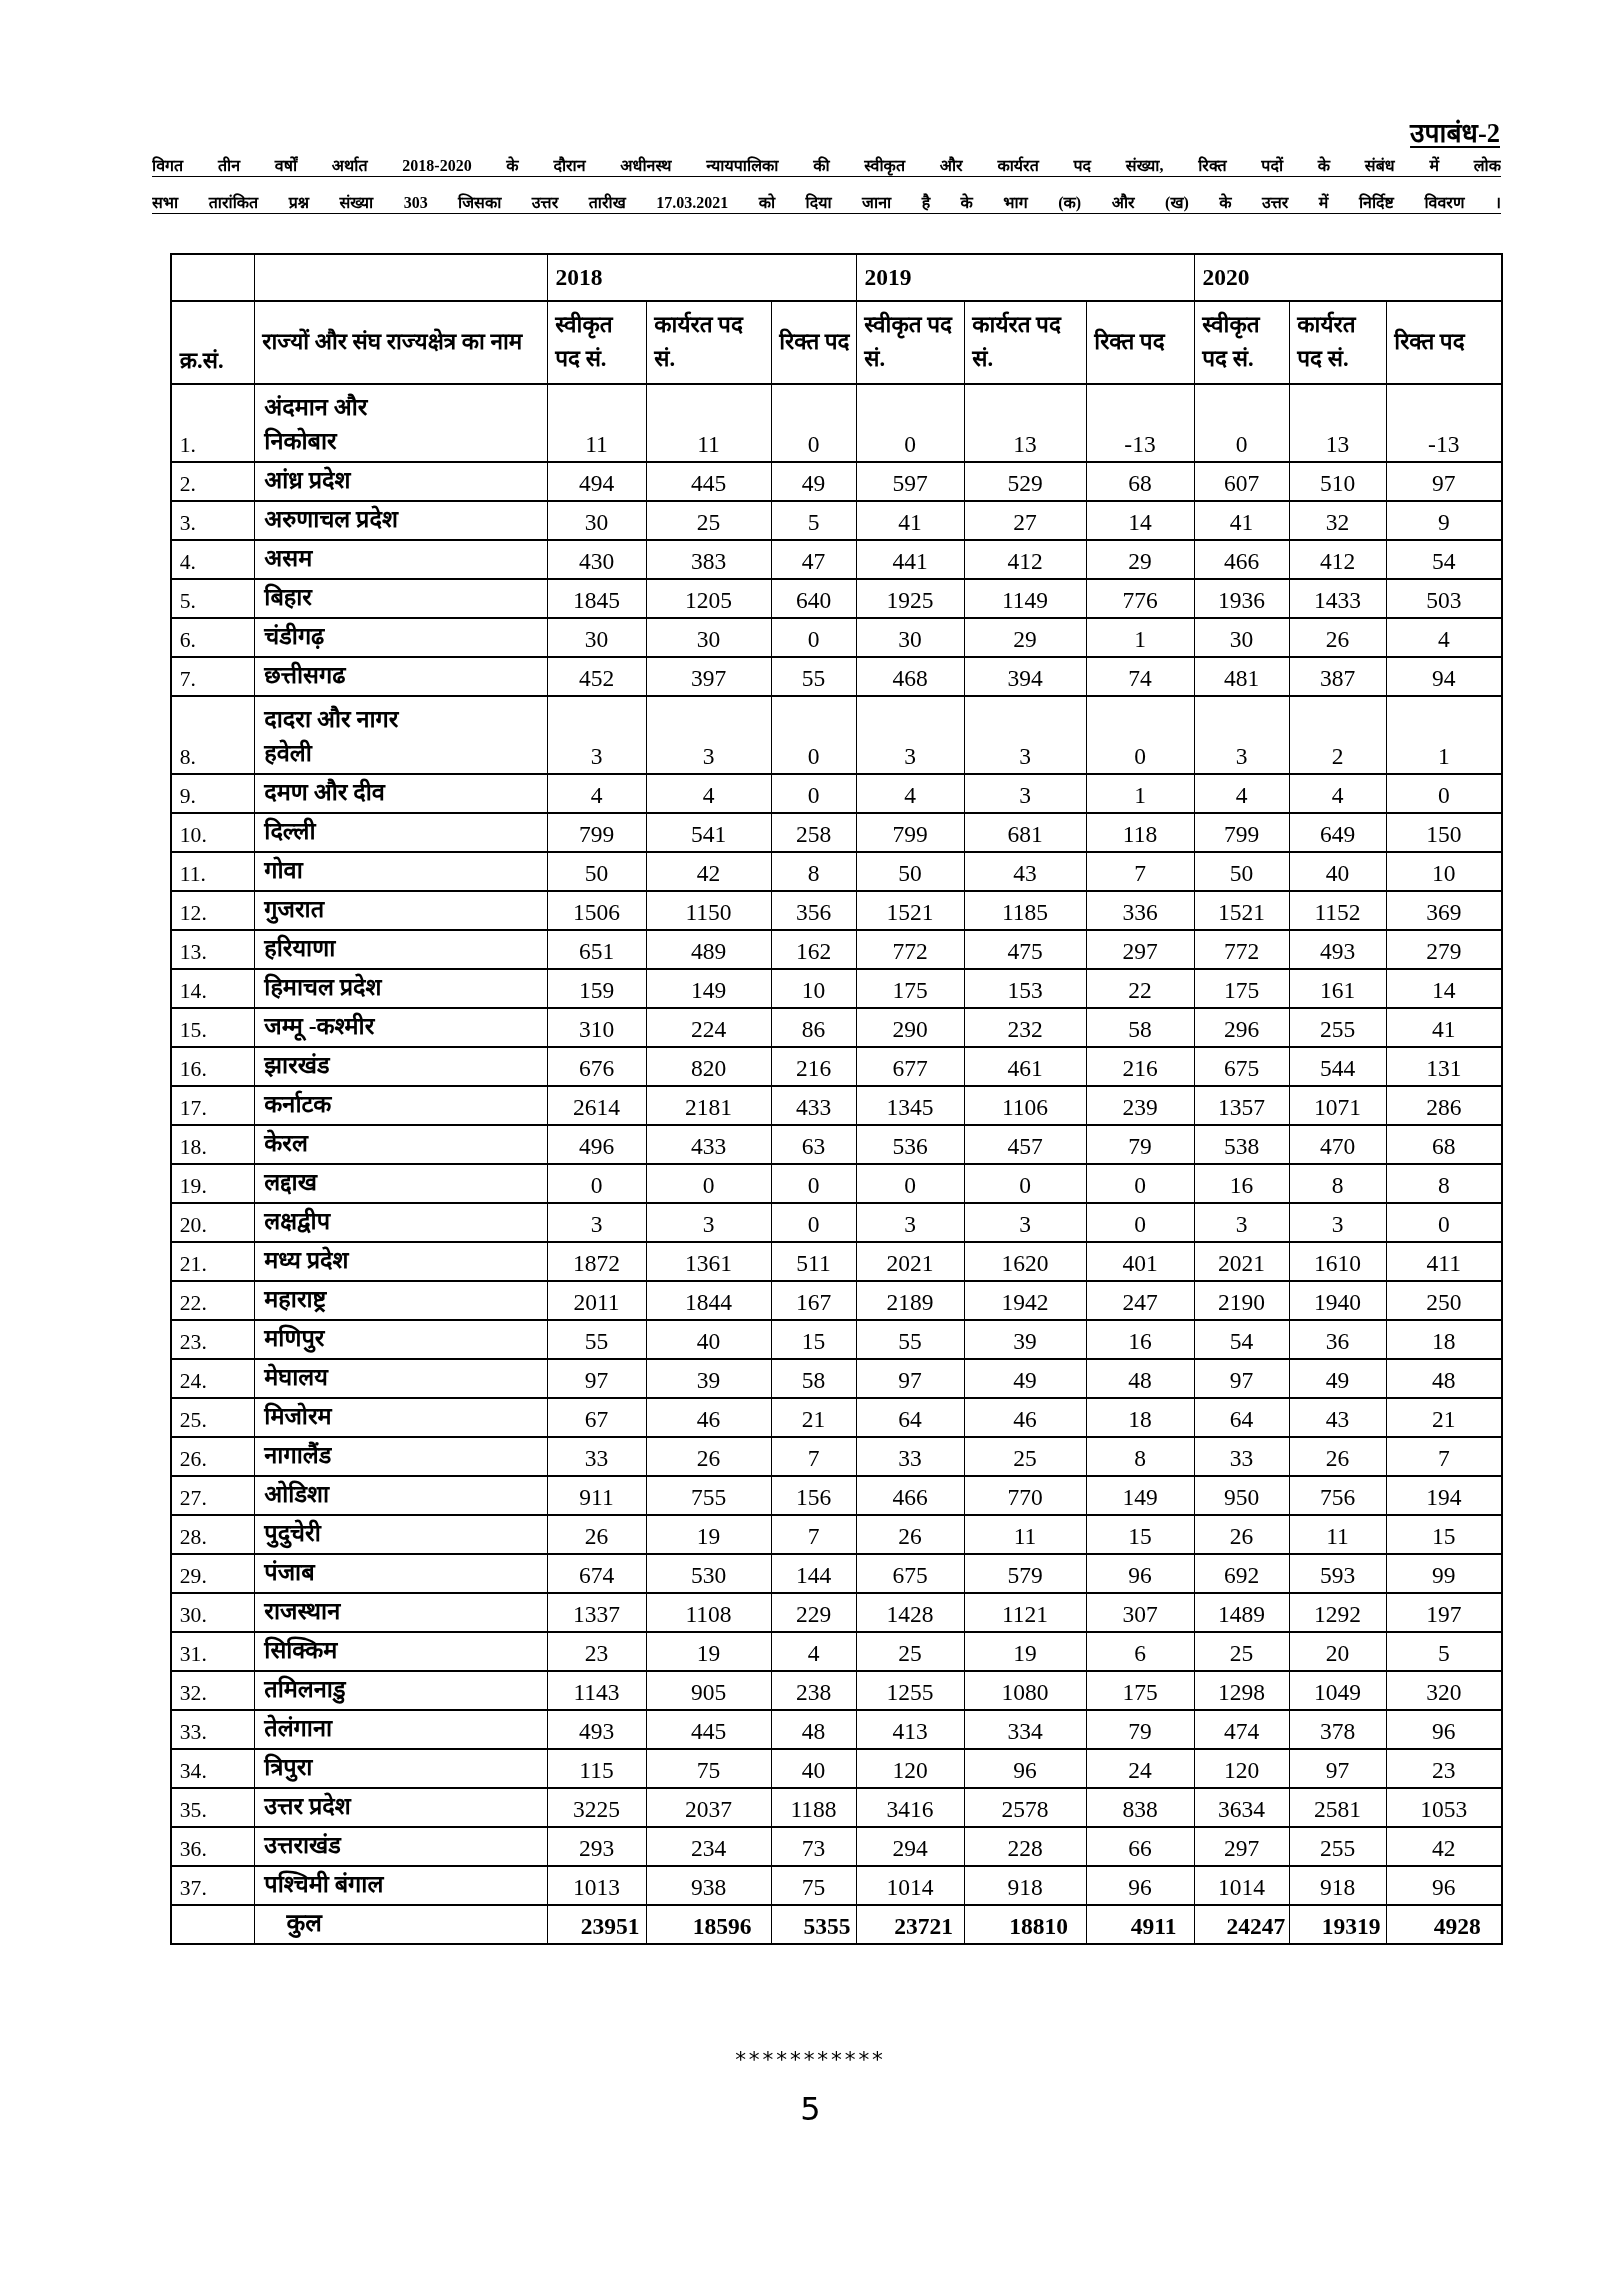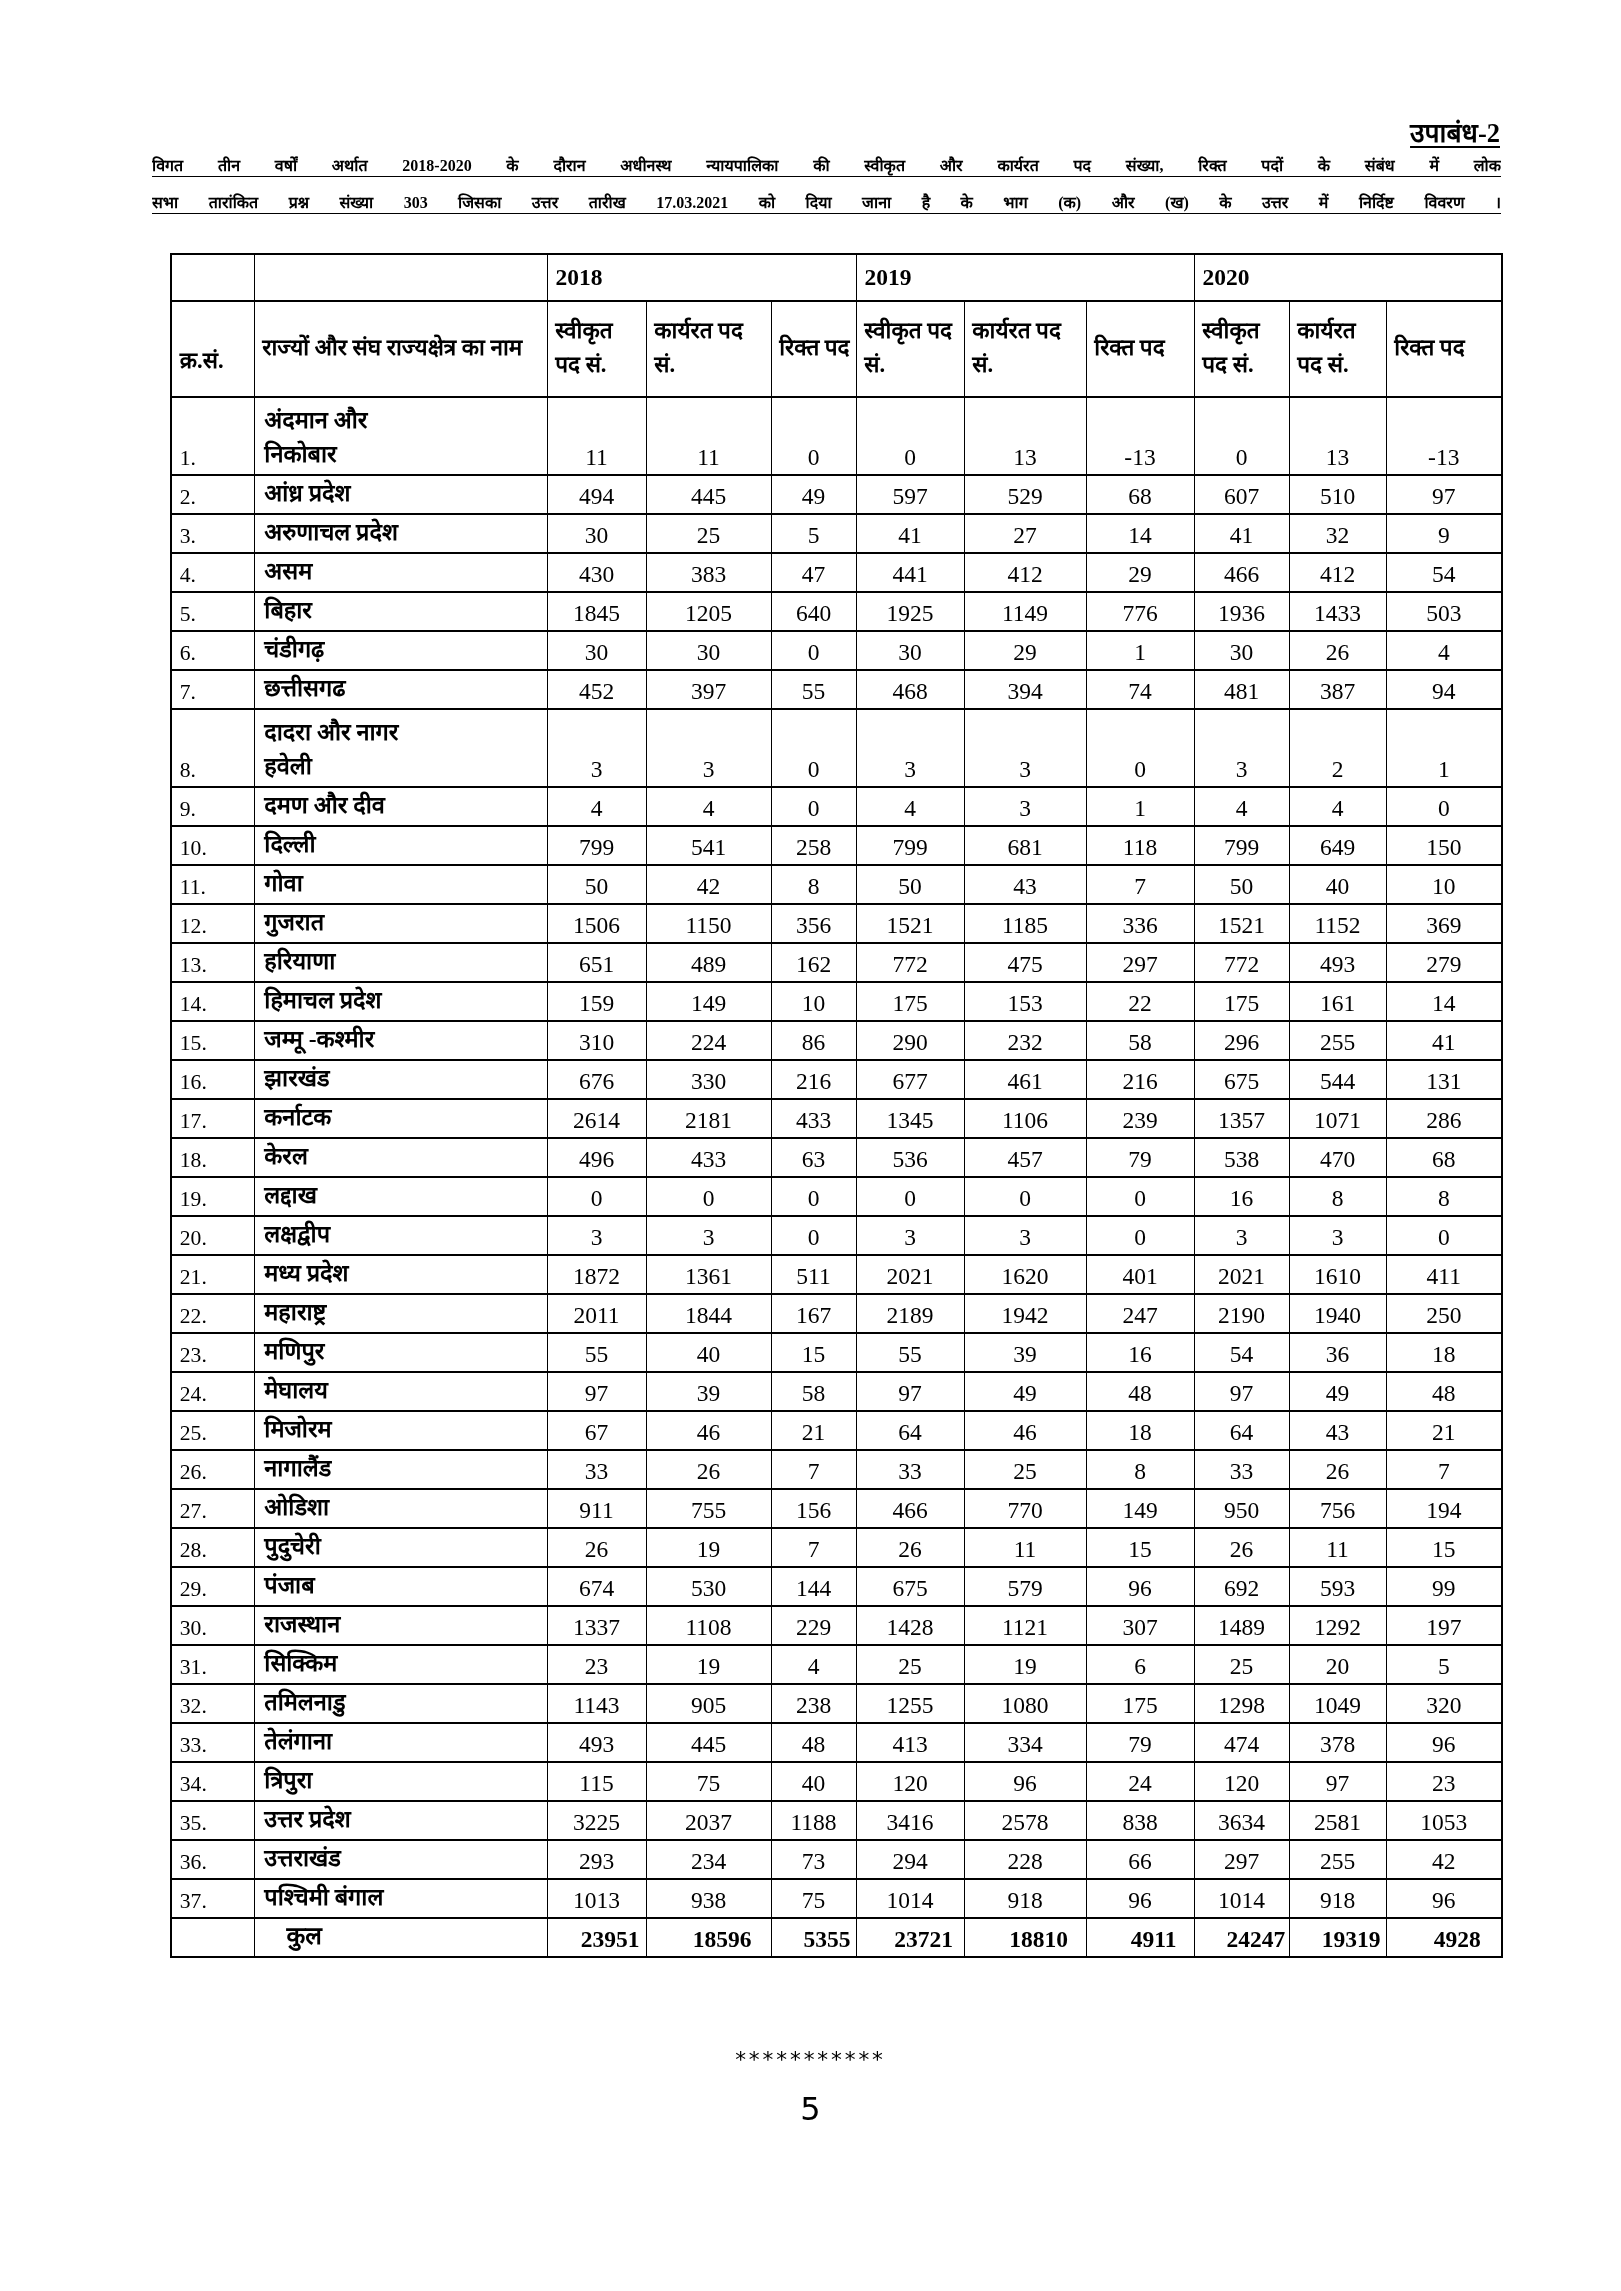--- a/index.html
+++ b/index.html
@@ -35,21 +35,21 @@
   }
   tr.year-row th {
     height:29px; text-align:left; vertical-align:middle;
     font-size:23.5px; font-weight:bold; padding:8px;
   }
   tr.label-row th {
     height:74px; text-align:left; vertical-align:middle;
     font-size:22.5px; font-weight:bold; line-height:34px;
     border-bottom:2.9px solid #000; padding:2px 3.9px 3.9px 7.8px;
   }
-  tr.label-row th.serial-h { vertical-align:bottom; padding-bottom:18px;margin-left:20px; }
+  tr.label-row th.serial-h { vertical-align:bottom; padding-bottom:5px;margin-left:20px; }
 
   tr.datarow { height:39px; }
   tr.datarow.tall { height:78px; }
   td.sn   { font-size:21.6px; text-align:left; padding-left:7.8px; }
   td.name { font-size:23.5px; font-weight:bold; text-align:left; padding-left:9.8px; line-height:34px; }
   td.val  { font-size:23.5px; text-align:center; }
   tr.tall td.name span { display:inline-block; max-width:181px; }
 
   tr.total-row { height:39px; }
   tr.total-row td { font-weight:bold;padding-left:32px; }
@@ -305,21 +305,21 @@
           <td class="val">232</td>
           <td class="val">58</td>
           <td class="val">296</td>
           <td class="val">255</td>
           <td class="val">41</td>
         </tr>
         <tr class="datarow">
           <td class="sn">16.</td>
           <td class="name"><span>झारखंड</span></td>
           <td class="val">676</td>
-          <td class="val">330</td>
+          <td class="val">820</td>
           <td class="val">216</td>
           <td class="val">677</td>
           <td class="val">461</td>
           <td class="val">216</td>
           <td class="val">675</td>
           <td class="val">544</td>
           <td class="val">131</td>
         </tr>
         <tr class="datarow">
           <td class="sn">17.</td>

